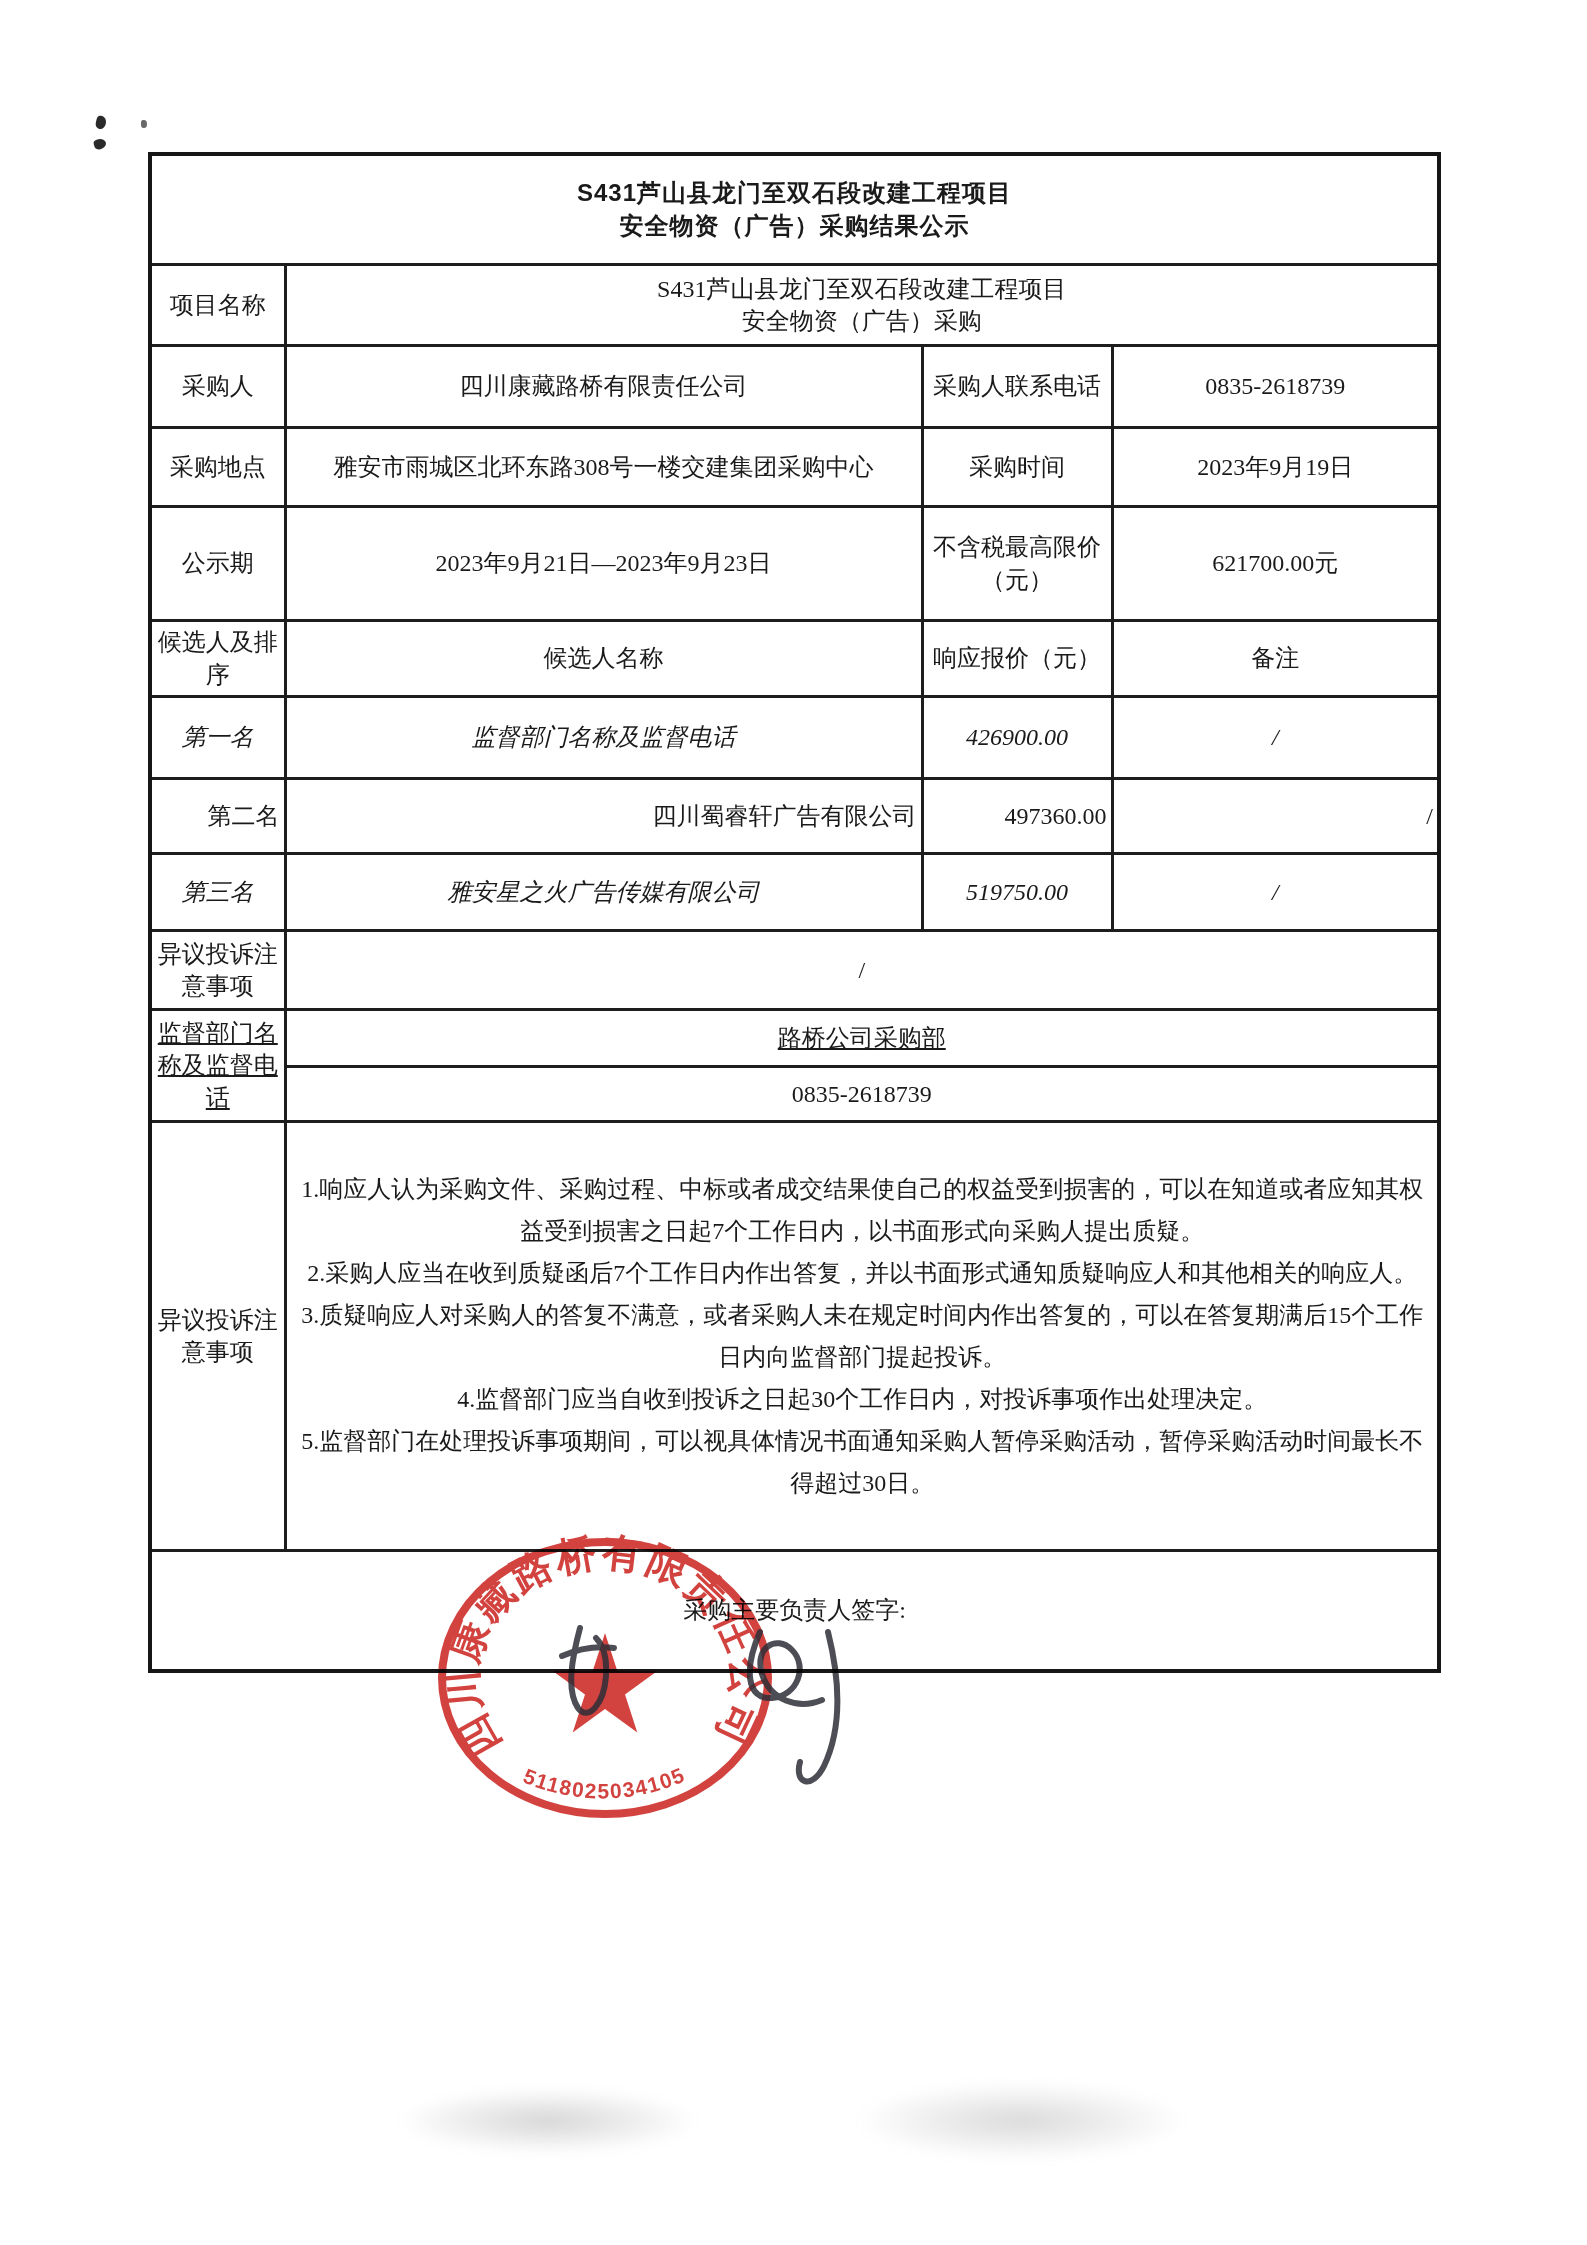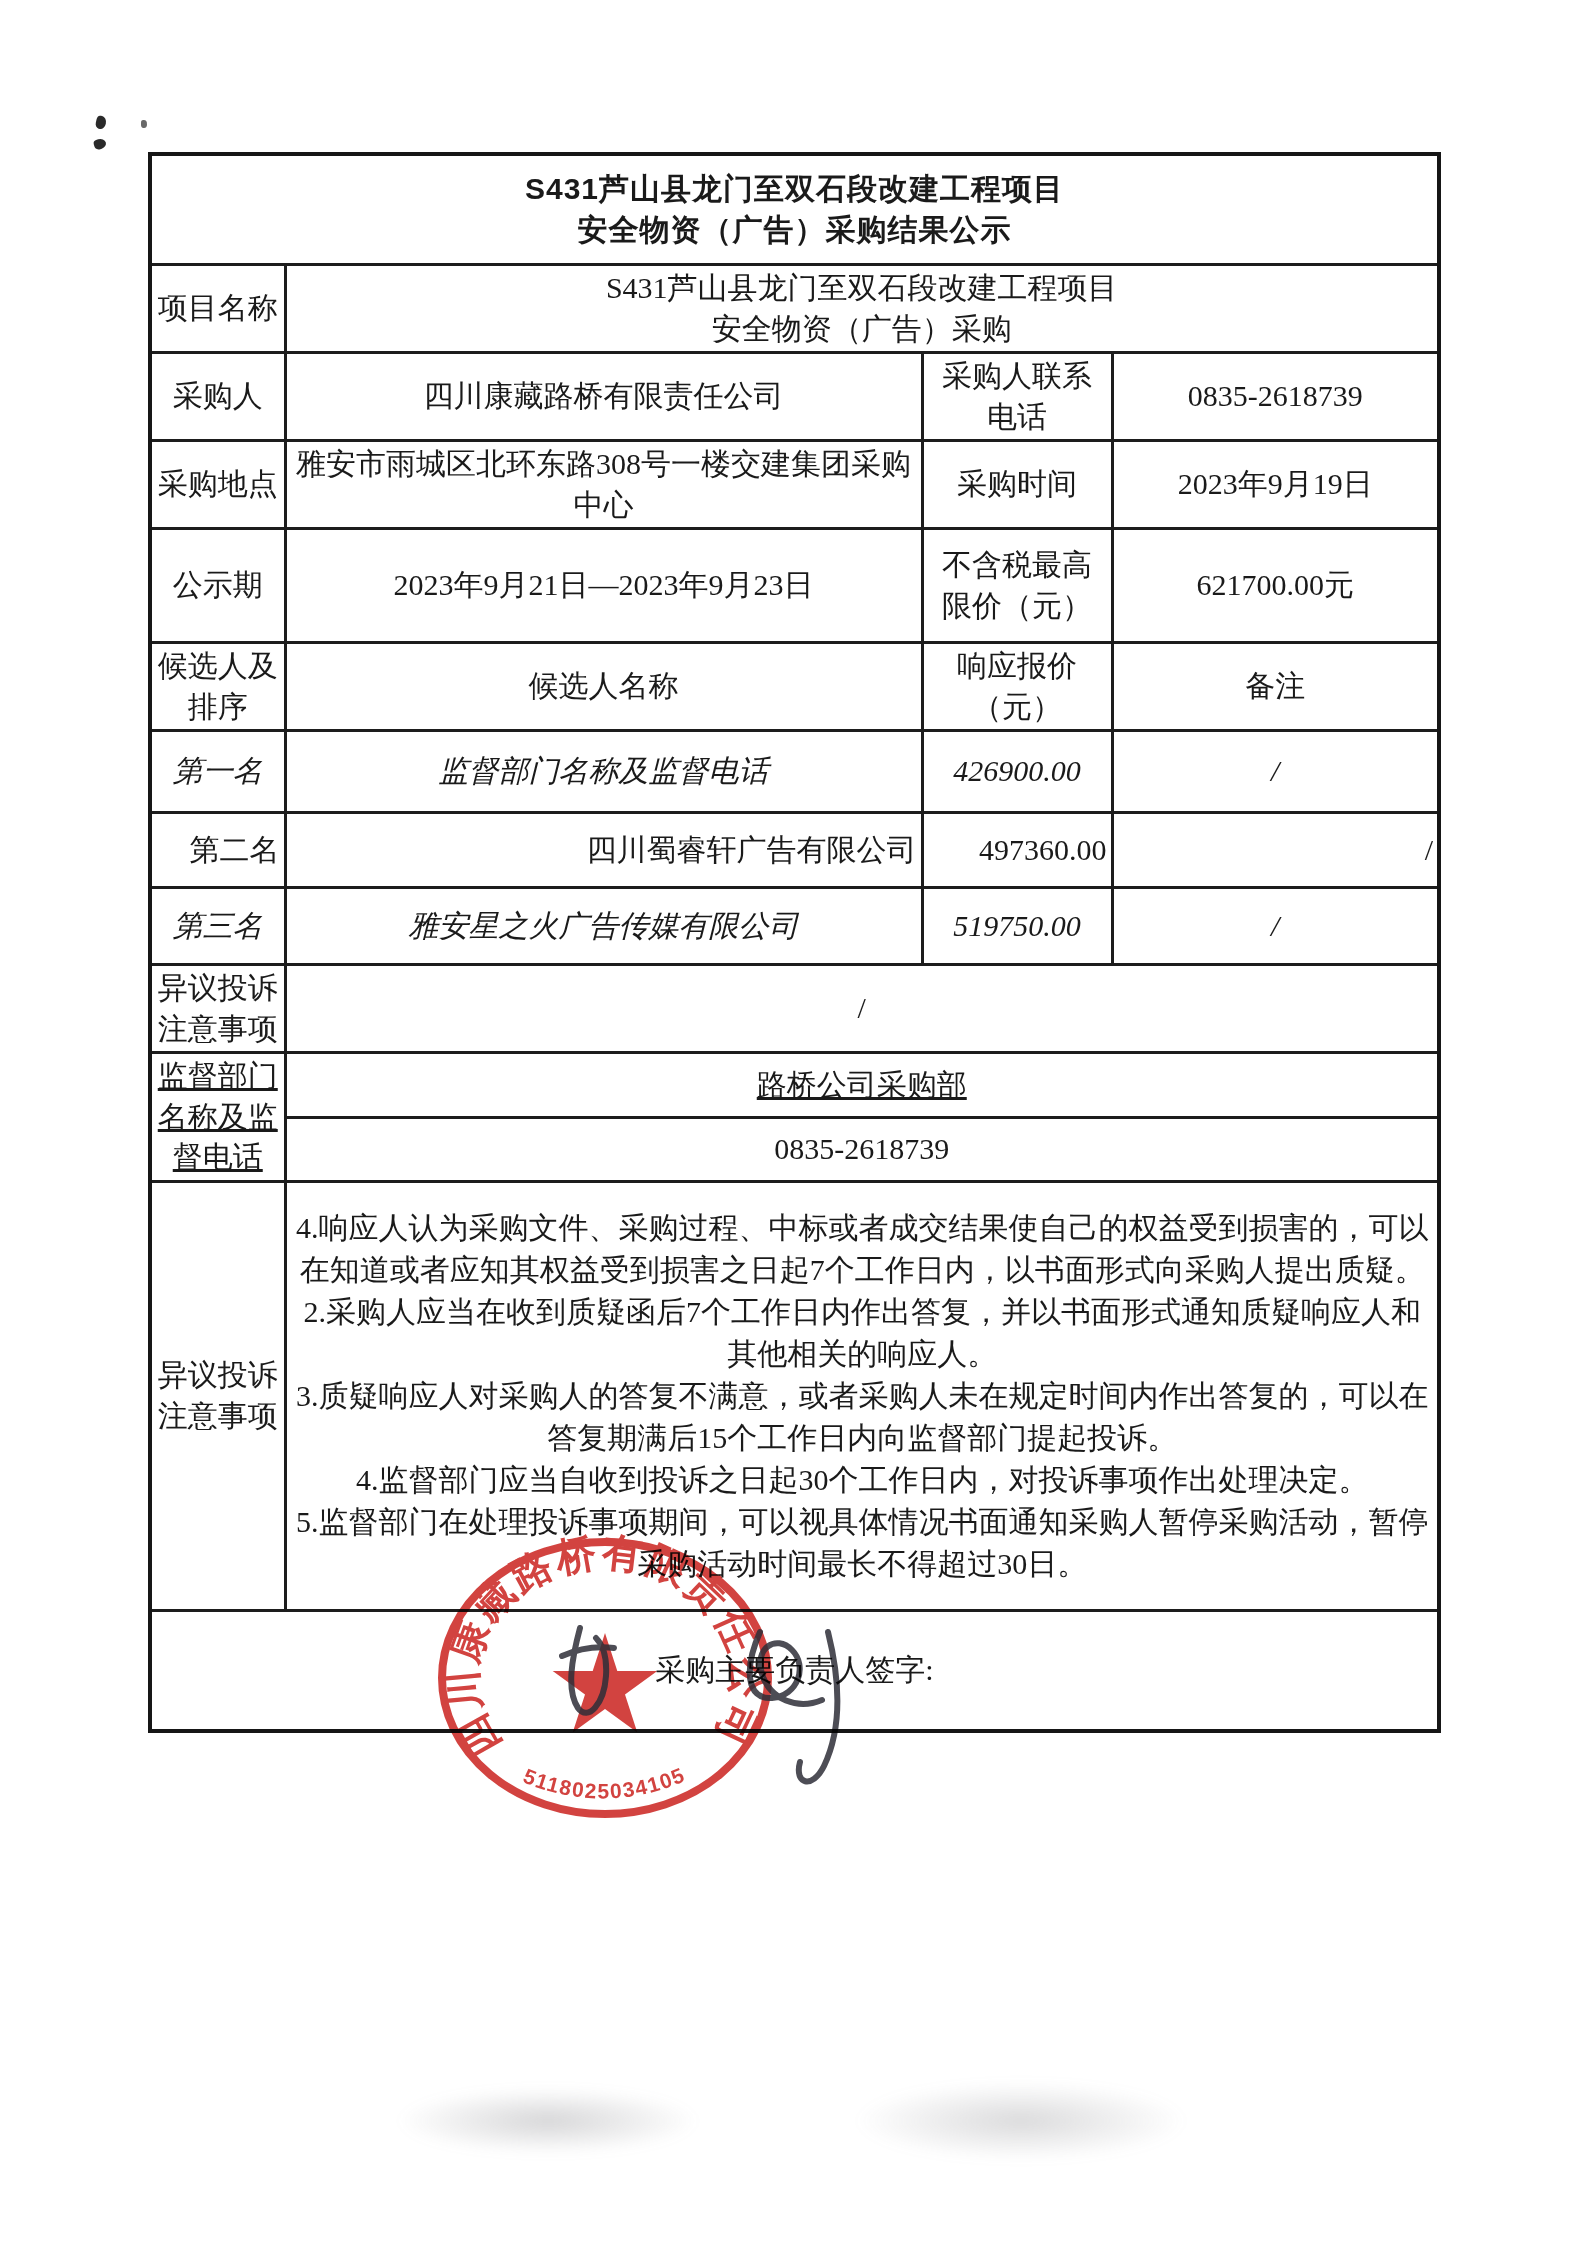--- a/index.html
+++ b/index.html
@@ -13,21 +13,21 @@
   }
   table.doc{
     position:absolute;left:148px;top:152px;width:1289px;
     border-collapse:collapse;table-layout:fixed;
     border:4px solid #161616;
   }
   table.doc td{
     border:3px solid #1d1d1d;
     vertical-align:middle;
     text-align:center;
-    font-size:30px;
+    font-size:24px;
     line-height:1.35;
     padding:2px 4px;
     word-break:break-all;
     overflow:hidden;
   }
   
   tr.r-title  td{height:103px;}
   tr.r-proj   td{height:74px;}
   tr.r-buyer  td{height:75px;}
   tr.r-loc    td{height:72px;}
@@ -158,21 +158,21 @@
       <td class="label" rowspan="2">监督部门名称及监督电话</td>
       <td colspan="3">路桥公司采购部</td>
     </tr>
     <tr class="r-supB">
       <td colspan="3" class="num">0835-2618739</td>
     </tr>
 
     <tr class="r-obj">
       <td class="label">异议投诉注意事项</td>
       <td colspan="3" class="left" style="line-height:42px;padding-left:9px;padding-right:8px;">
-        <div>4.响应人认为采购文件、采购过程、中标或者成交结果使自己的权益受到损害的，可以在知道或者应知其权益受到损害之日起7个工作日内，以书面形式向采购人提出质疑。</div>
+        <div>1.响应人认为采购文件、采购过程、中标或者成交结果使自己的权益受到损害的，可以在知道或者应知其权益受到损害之日起7个工作日内，以书面形式向采购人提出质疑。</div>
         <div>2.采购人应当在收到质疑函后7个工作日内作出答复，并以书面形式通知质疑响应人和其他相关的响应人。</div>
         <div>3.质疑响应人对采购人的答复不满意，或者采购人未在规定时间内作出答复的，可以在答复期满后15个工作日内向监督部门提起投诉。</div>
         <div>4.监督部门应当自收到投诉之日起30个工作日内，对投诉事项作出处理决定。</div>
         <div>5.监督部门在处理投诉事项期间，可以视具体情况书面通知采购人暂停采购活动，暂停采购活动时间最长不得超过30日。</div>
       </td>
     </tr>
 
     <tr class="r-sign">
       <td colspan="4" class="sign-cell">
         <span>采购主要负责人签字:</span>

